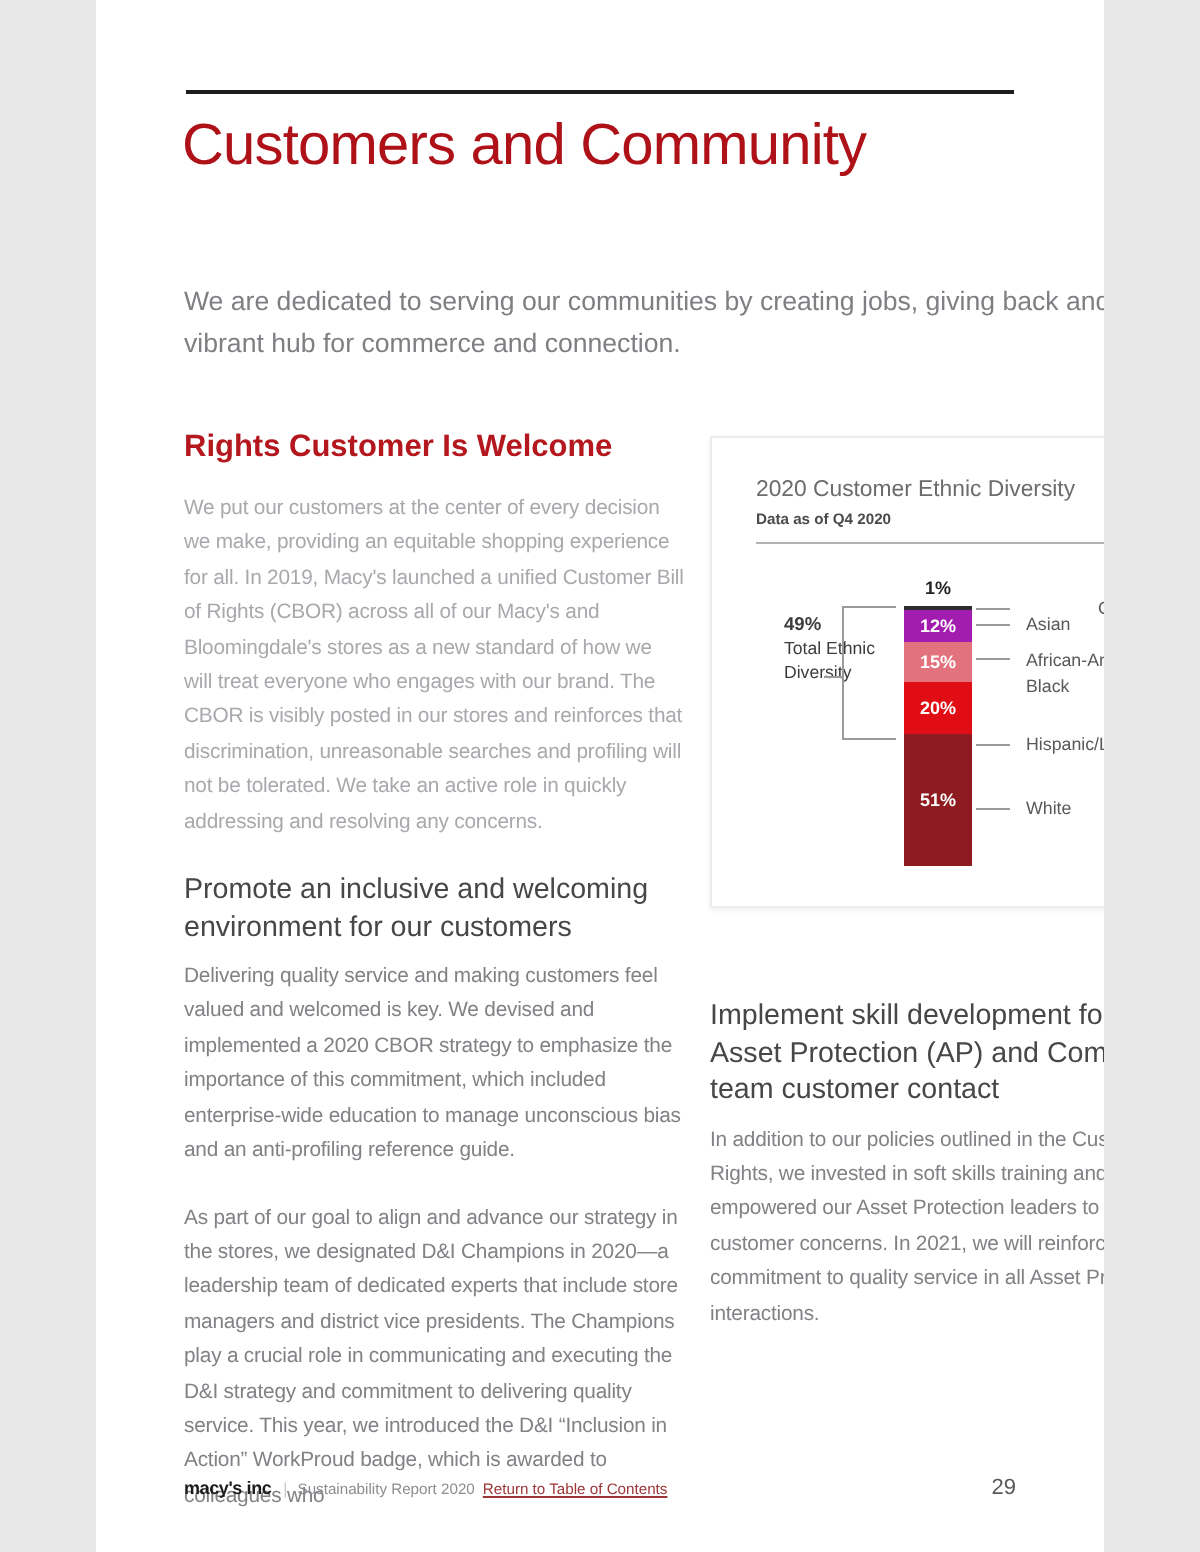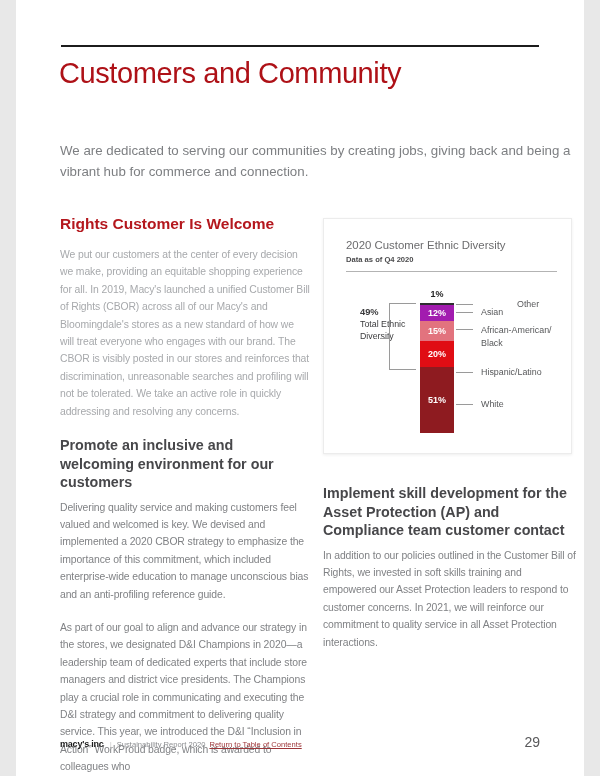--- a/index.html
+++ b/index.html
@@ -1,37 +1,37 @@
 <!DOCTYPE html>
 <html><head>
 <meta charset="utf-8">
 <style>
   html,body{margin:0;padding:0;background:#e8e8e8;}
   .page{
-    width:568px;height:776px;position:relative;margin:0 auto;
+    width:504px;height:776px;position:relative;margin:0 auto;
     background:#ffffff;font-family:"Liberation Sans",sans-serif;
     overflow:hidden;
   }
   .top-rule{position:absolute;left:45px;right:45px;top:45px;height:2px;background:#1c1c1c;}
   .page-title{
     position:absolute;left:43px;top:57px;width:520px;
     font-size:29px;font-weight:400;letter-spacing:-0.4px;color:#ae1117;
   }
   .intro{
     position:absolute;left:44px;top:140px;width:515px;
     font-size:13.3px;line-height:21px;color:#7d7f82;
   }
   
   .col-left{position:absolute;left:44px;top:215px;width:250px;}
   .red-h2{font-size:15.5px;font-weight:700;color:#b4171d;margin:0 0 13px 0;}
   .body-p{font-size:10.4px;line-height:17.4px;letter-spacing:-0.1px;margin:0 0 16px 0;}
   .body-light{color:#a7a9ac;}
   .body-gray{color:#808285;}
   .sub-h3{font-size:14.3px;line-height:18.5px;font-weight:400;color:#47474a;margin:0 0 7px 0;}
-  .gap-top{font-weight:bold;}
+  .gap-top{margin-top:15px;}
   
   .chart-card{
     position:absolute;left:307px;top:218px;width:249px;height:236px;
     background:#fff;border:1px solid #ececec;box-shadow:0 1px 3px rgba(0,0,0,0.07);
     box-sizing:border-box;
   }
   .chart-title{position:absolute;left:22px;top:20px;font-size:11.4px;color:#6c6c6e;}
   .chart-subtitle{position:absolute;left:22px;top:36px;font-size:7.6px;font-weight:700;color:#4a4a4c;}
   .chart-divider{position:absolute;left:22px;top:52px;width:211px;height:1px;background:#b3b3b3;}
   .chart-area{position:absolute;left:0;top:0;width:249px;height:236px;}
@@ -55,21 +55,21 @@
   .row-white{top:179px;}
   
   .col-right{position:absolute;left:307px;top:484px;width:253px;}
   .col-right .body-p{margin-bottom:17px;}
   
   .footer{position:absolute;left:44px;right:44px;bottom:26px;display:flex;align-items:baseline;}
   .footer-logo{font-size:9px;font-weight:700;color:#1c1c1c;letter-spacing:-0.2px;}
   .footer-sep{color:#c9c9c9;font-size:8px;margin:0 5px 0 6px;}
   .footer-report{font-size:7.6px;color:#8b8d90;}
   .footer-link{font-size:7.6px;color:#9d3538;text-decoration:underline;margin-left:4px;cursor:pointer;}
-  .footer-page{margin-left:auto;font-size:14px;color:#59595b;}
+  .footer-page{margin-left:auto;font-size:11px;color:#59595b;}
 </style>
 </head>
 <body>
 
 <div class="page">
 
   <div class="top-rule"></div>
 
   <div class="page-title">Customers and Community</div>
 

